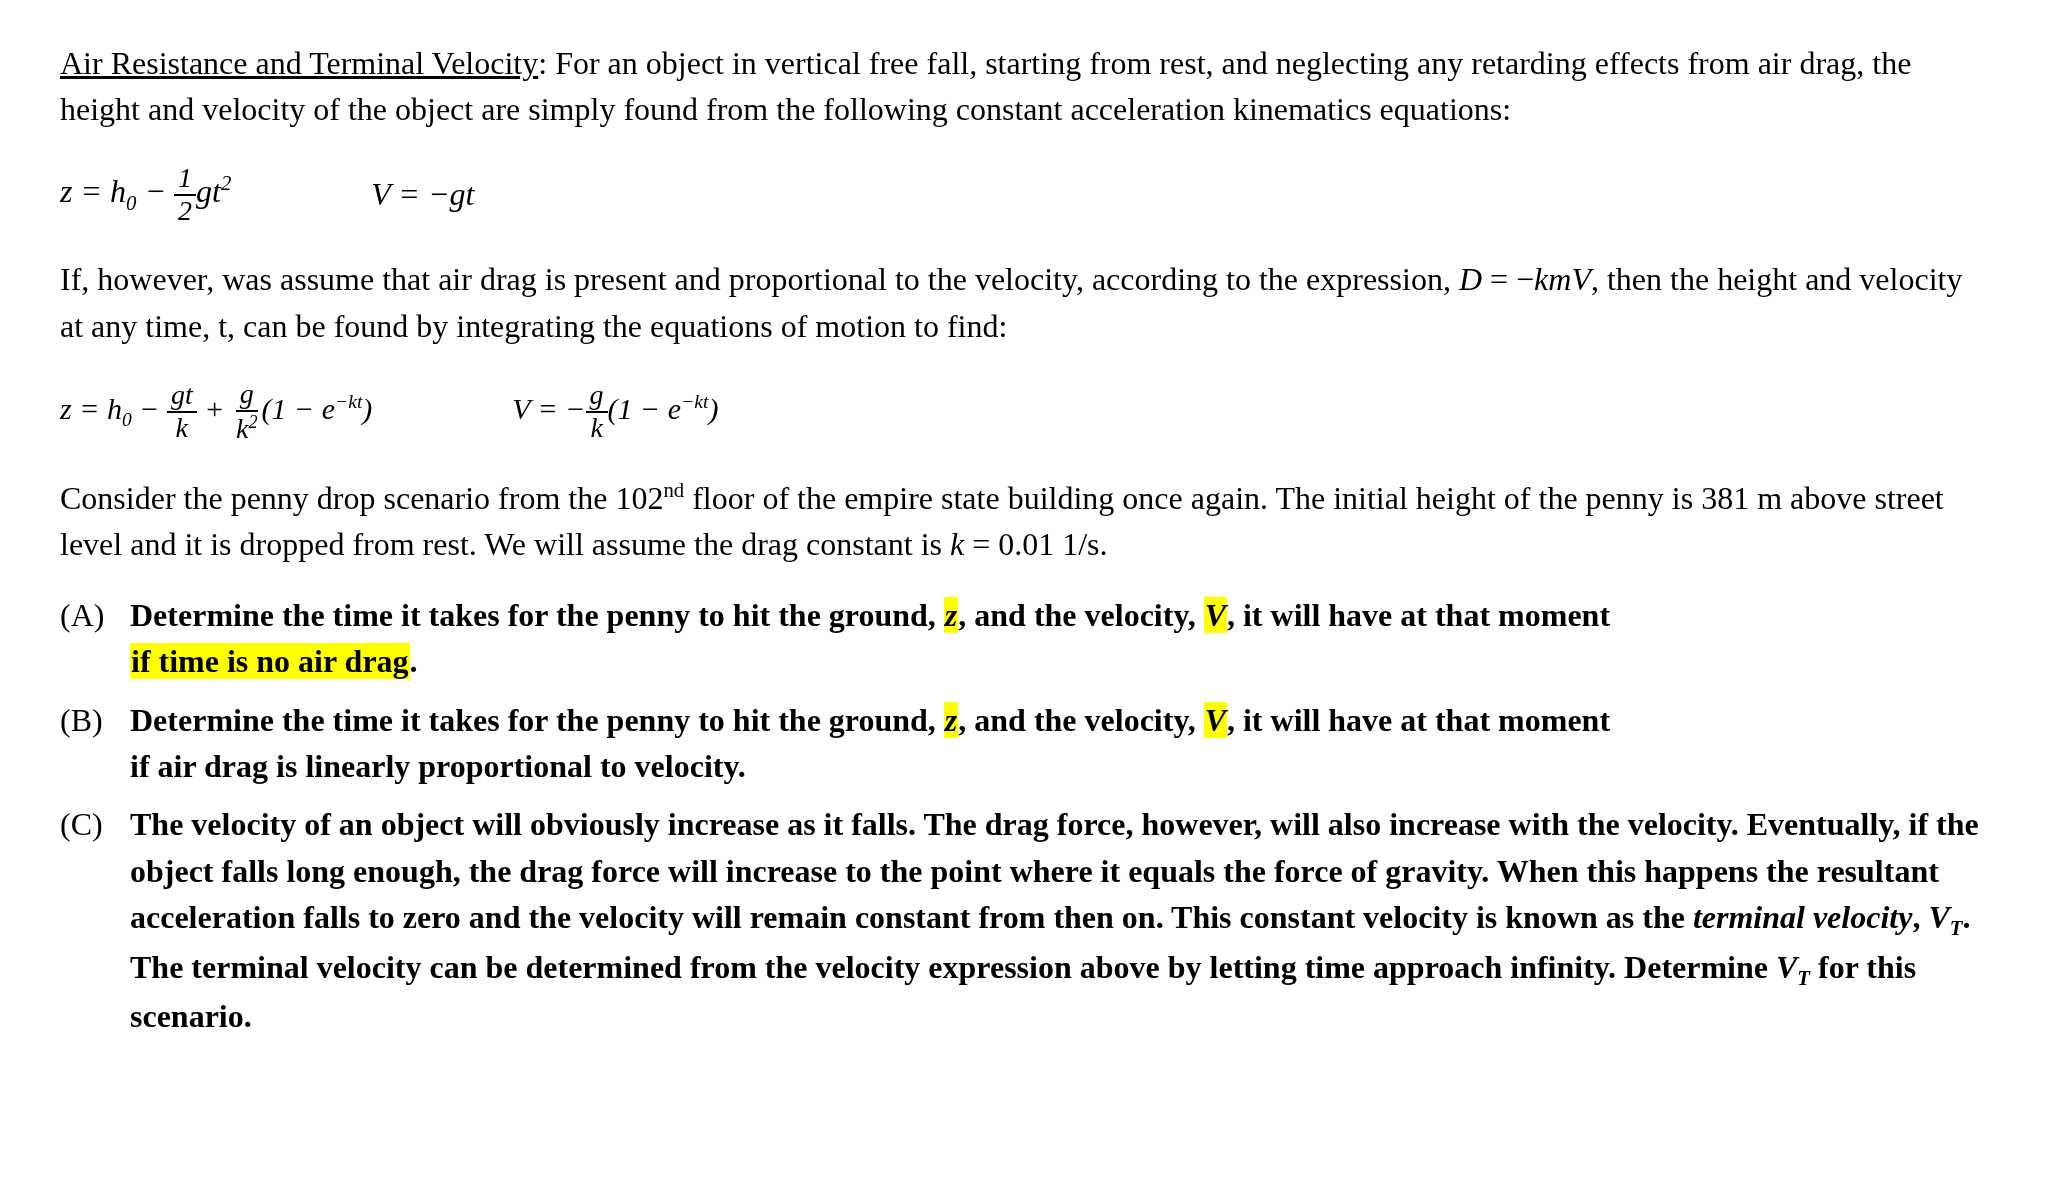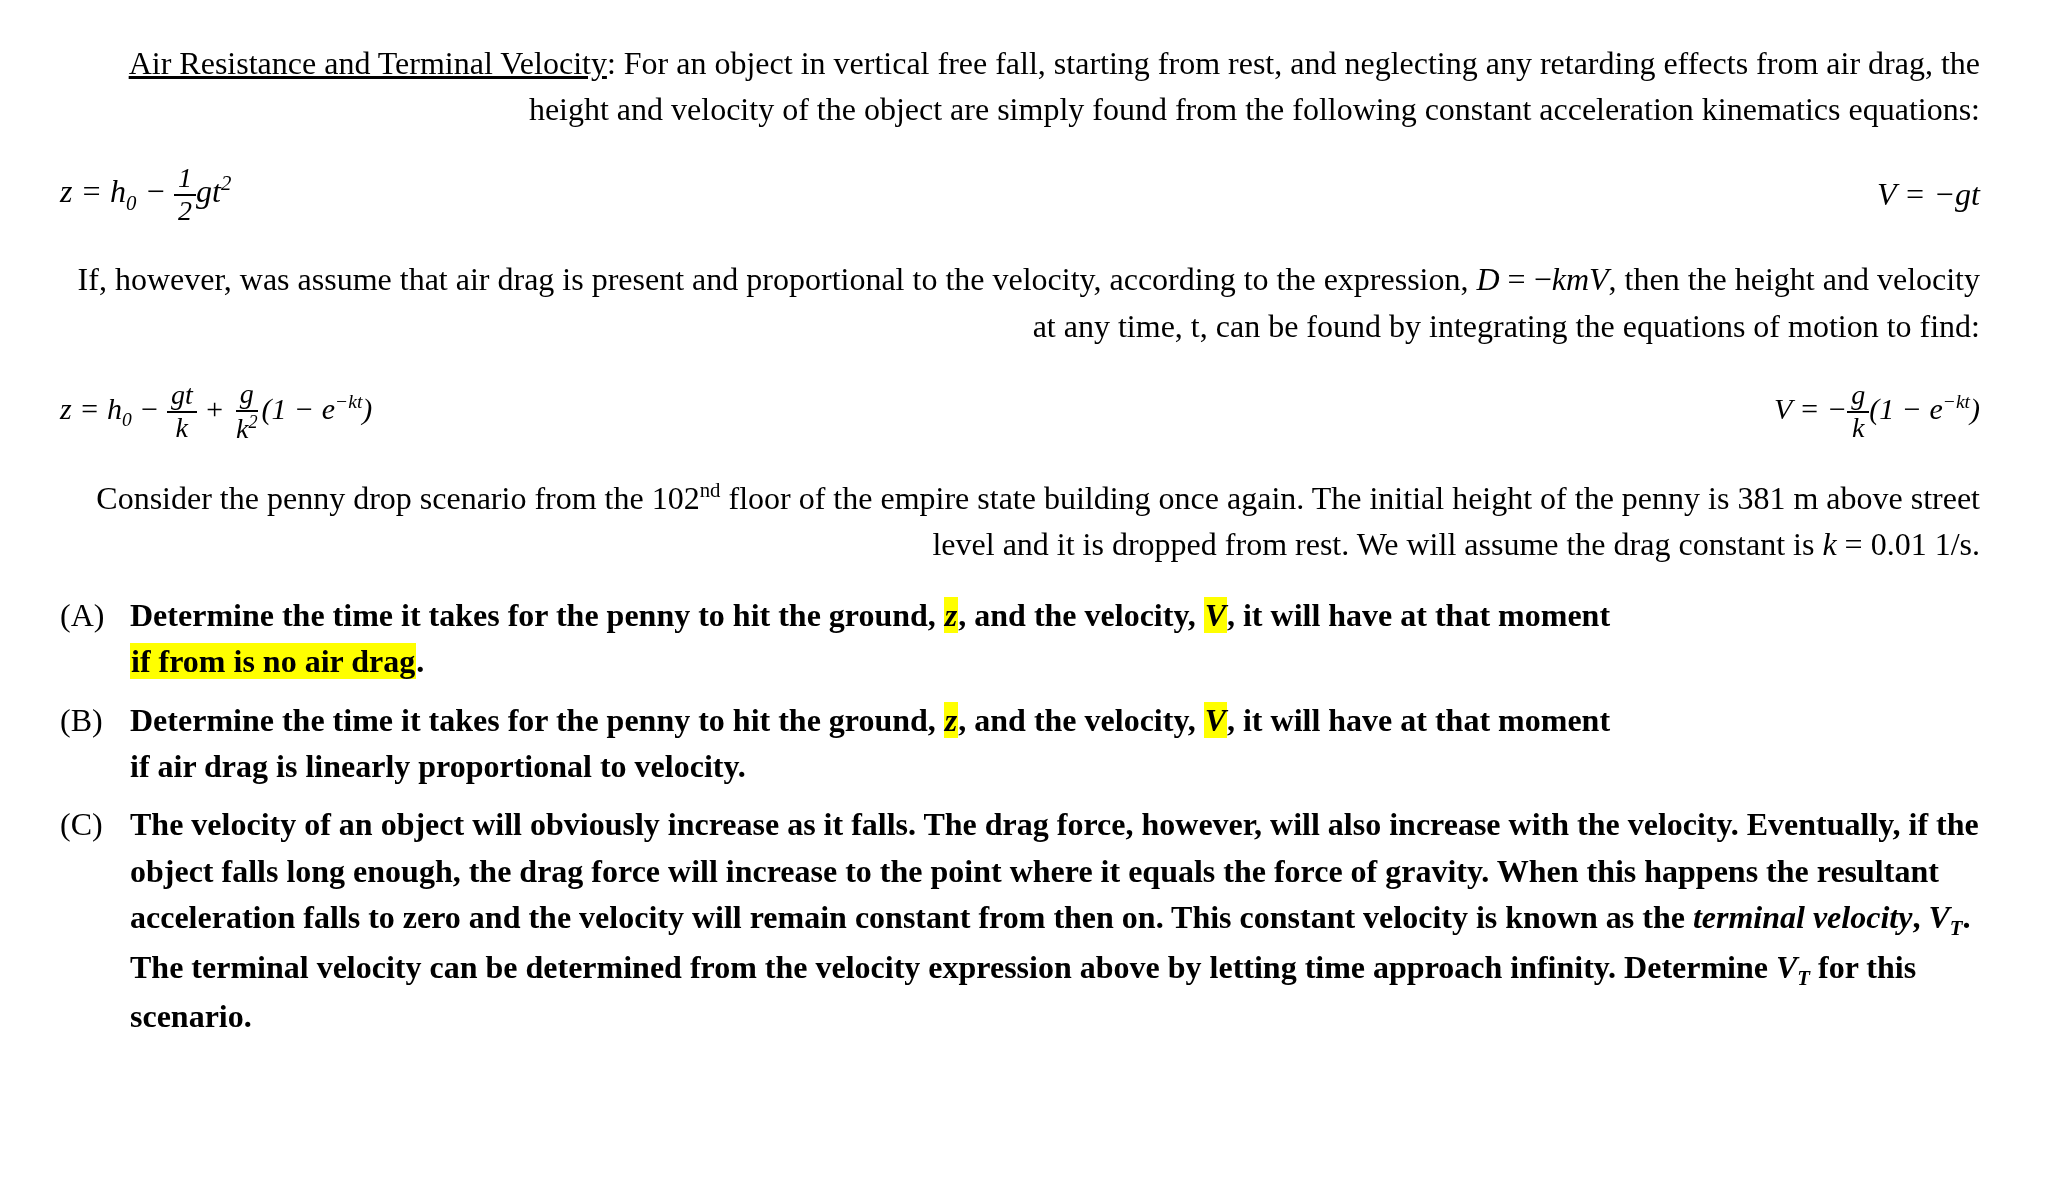--- a/index.html
+++ b/index.html
@@ -17,30 +17,30 @@
       padding: 40px 60px;
       max-width: 2046px;
     }
 
     .content-area {
       max-width: 1920px;
     }
 
     .paragraph {
       margin-bottom: 24px;
-      text-align: right;
+      text-align: left;
     }
 
     .underline {
       text-decoration: underline;
     }
 
     .equation-block {
       display: flex;
-      justify-content: space-between;
+      justify-content: flex-start;
       align-items: center;
       gap: 140px;
       margin: 30px 0 30px 0;
       font-style: italic;
     }
 
     .equation {
       font-size: 32px;
     }
 
@@ -150,21 +150,21 @@
         </span>(1 − <span class="math-inline">e</span><sup>−<span class="math-inline">kt</span></sup>)
     </span>
   </div>
 
   <div class="paragraph">
     <span>Consider the penny drop scenario from the 102<sup>nd</sup> floor of the empire state building once again. The initial height of the penny is 381 m above street level and it is dropped from rest. We will assume the drag constant is <span class="italic">k</span> = 0.01 1/s.</span>
   </div>
 
   <div class="list-item">
     <span class="list-label">(A)</span>
-    <span class="list-content">Determine the time it takes for the penny to hit the ground, <span class="italic"><span class="highlight-yellow">z</span></span>, and the velocity, <span class="italic"><span class="highlight-yellow">V</span></span>, it will have at that moment<br><span class="highlight-yellow">if from is no air drag</span>.</span>
+    <span class="list-content">Determine the time it takes for the penny to hit the ground, <span class="italic"><span class="highlight-yellow">z</span></span>, and the velocity, <span class="italic"><span class="highlight-yellow">V</span></span>, it will have at that moment<br><span class="highlight-yellow">if time is no air drag</span>.</span>
   </div>
 
   <div class="list-item">
     <span class="list-label">(B)</span>
     <span class="list-content">Determine the time it takes for the penny to hit the ground, <span class="italic"><span class="highlight-yellow" style="background-color:#ffff00;">z</span></span>, and the velocity, <span class="italic"><span class="highlight-yellow" style="background-color:#ffff00;">V</span></span>, it will have at that moment<br>if air drag is linearly proportional to velocity.</span>
   </div>
 
   <div class="list-item">
     <span class="list-label">(C)</span>
     <span class="list-content">The velocity of an object will obviously increase as it falls. The drag force, however, will also increase with the velocity. Eventually, if the object falls long enough, the drag force will increase to the point where it equals the force of gravity. When this happens the resultant acceleration falls to zero and the velocity will remain constant from then on. This constant velocity is known as the <span class="italic">terminal velocity</span>, <span class="italic">V</span><sub class="subscript"><span class="italic">T</span></sub>. The terminal velocity can be determined from the velocity expression above by letting time approach infinity. Determine <span class="italic">V</span><sub class="subscript"><span class="italic">T</span></sub> for this scenario.</span>

